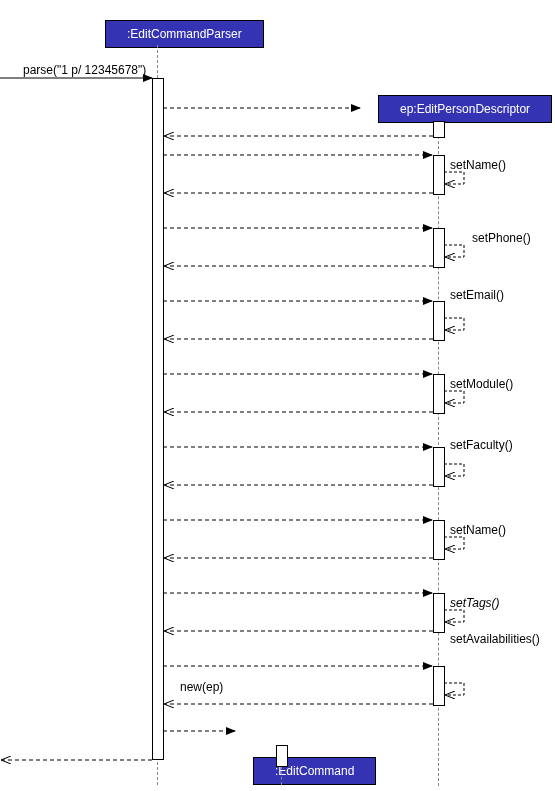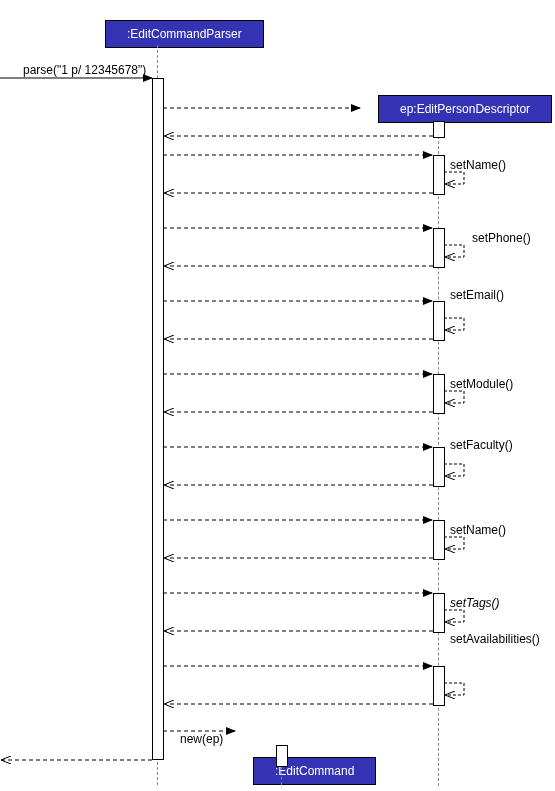--- a/index.html
+++ b/index.html
@@ -73,21 +73,21 @@
 
 <div class="msg-label" style="left:23px; top:63px;">parse("1 p/ 12345678")</div>
 <div class="msg-label" style="left:450px; top:158px;">setName()</div>
 <div class="msg-label" style="left:472px; top:231px;">setPhone()</div>
 <div class="msg-label" style="left:450px; top:288px;">setEmail()</div>
 <div class="msg-label" style="left:450px; top:377px;">setModule()</div>
 <div class="msg-label" style="left:450px; top:438px;">setFaculty()</div>
 <div class="msg-label" style="left:450px; top:523px;">setName()</div>
 <div class="msg-label" style="left:450px; top:596px;font-style:italic;">setTags()</div>
 <div class="msg-label" style="left:450px; top:632px;">setAvailabilities()</div>
-<div class="msg-label" style="left:180px; top:732px;">new(ep)</div>
+<div class="msg-label" style="left:180px; top:680px;">new(ep)</div>
 
 <svg width="555" height="791">
   <defs>
     <marker id="arrow" markerWidth="10" markerHeight="8" refX="9" refY="4" orient="auto">
       <path d="M0,0 L10,4 L0,8" fill="none" stroke="black" stroke-width="1"></path>
     </marker>
     <marker id="arrow-solid" markerWidth="10" markerHeight="8" refX="9" refY="4" orient="auto">
       <polygon points="0,0 10,4 0,8" fill="black"></polygon>
     </marker>
   </defs>

